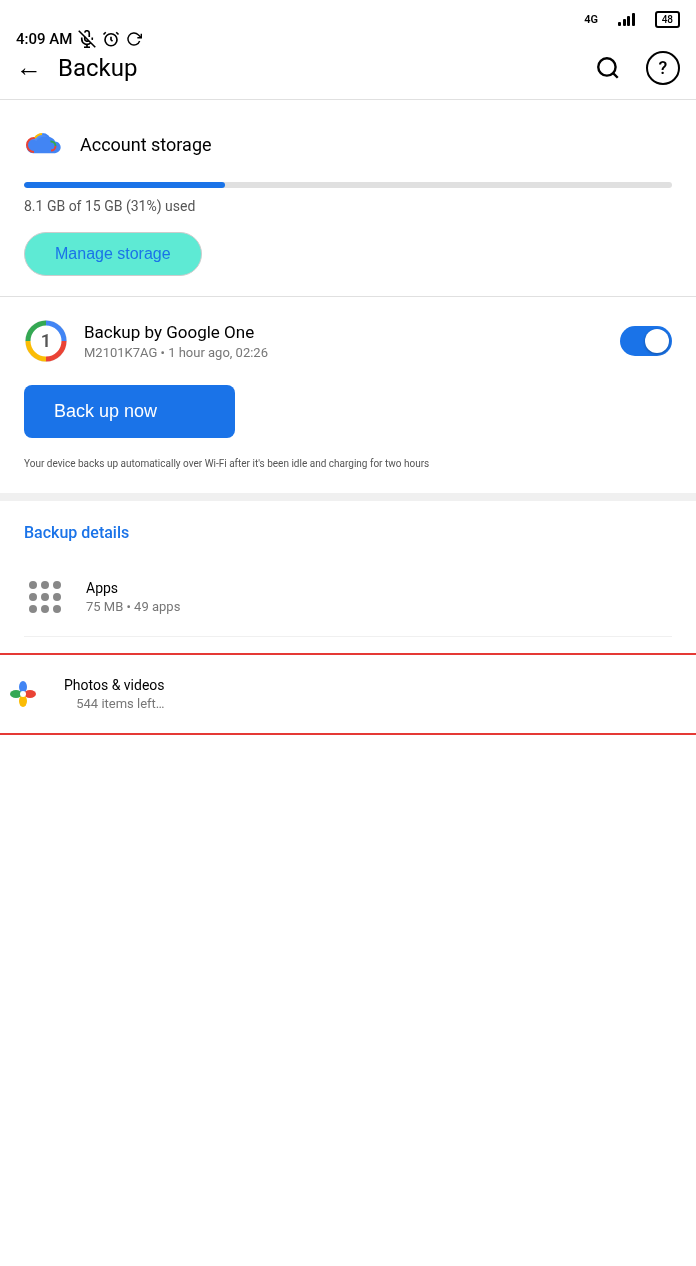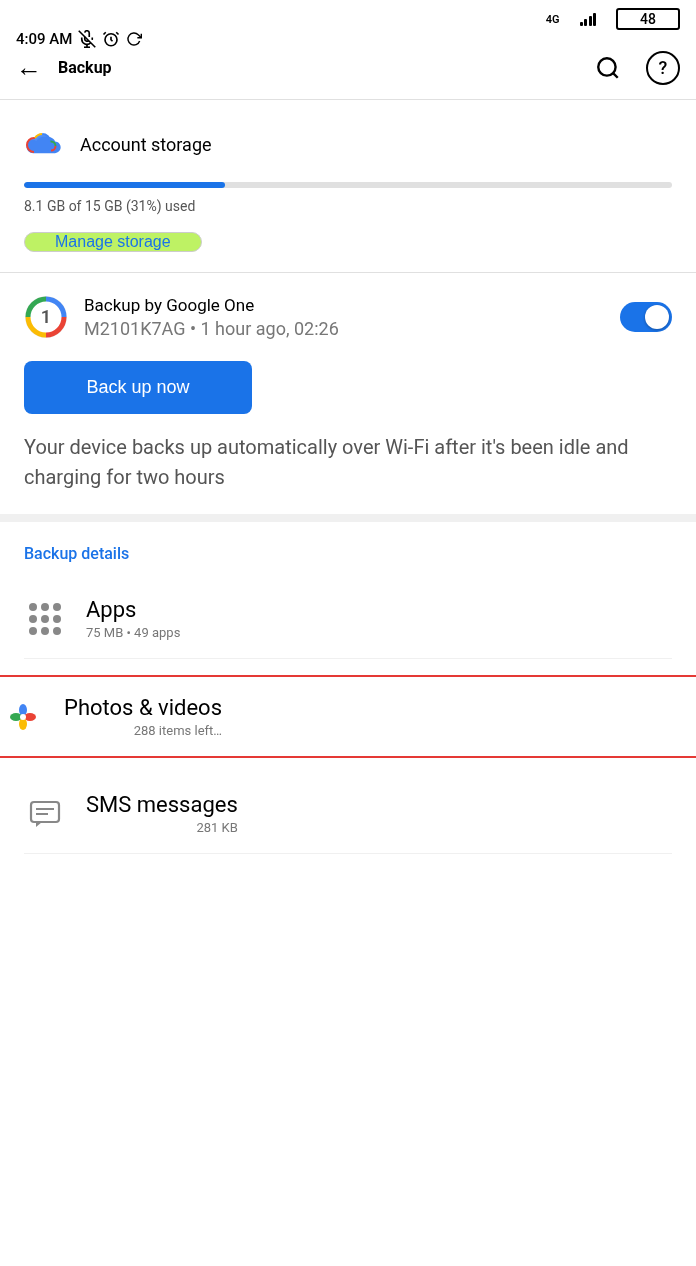--- a/index.html
+++ b/index.html
@@ -51,22 +51,22 @@
       display: flex;
       align-items: center;
       gap: 16px;
     }
     .back-icon {
       font-size: 26px;
       color: #000;
       cursor: pointer;
     }
     .app-bar-title {
-      font-size: 16px;
-      font-weight: 700;
+      font-size: 24px;
+      font-weight: 400;
       color: #000;
     }
     .app-bar-right {
       display: flex;
       align-items: center;
       gap: 20px;
     }
     .icon-btn {
       font-size: 26px;
       color: #000;
@@ -135,24 +135,24 @@
       font-size: 14px;
       color: #555;
       margin-bottom: 18px;
     }
 
     
     .manage-storage-btn {
       display: inline-block;
       border: 1.5px solid #ccc;
       border-radius: 24px;
-      padding: 0 30px;
+      padding: 12px 30px;
       font-size: 16px;
       color: #1a73e8;
-      background: #bef264;
+      background: #5eead4;
       cursor: pointer;
       font-weight: 500;
     }
 
     
     .divider {
       height: 1px;
       background: #e0e0e0;
       margin: 0 0 0 0;
     }
@@ -171,21 +171,21 @@
       display: flex;
       align-items: center;
       gap: 16px;
     }
     .backup-info-text .backup-title {
       font-size: 17px;
       font-weight: 400;
       color: #000;
     }
     .backup-info-text .backup-sub {
-      font-size: 18px;
+      font-size: 13px;
       color: #777;
       margin-top: 3px;
     }
 
     
     .toggle {
       width: 52px;
       height: 30px;
       background: #1a73e8;
       border-radius: 15px;
@@ -208,25 +208,25 @@
       display: block;
       background: #1a73e8;
       color: #fff;
       border: none;
       border-radius: 8px;
       padding: 16px 30px;
       font-size: 18px;
       font-weight: 500;
       cursor: pointer;
       margin-bottom: 18px;
-      width: 228px;
-      text-align: center;
+      width: 211px;
+      text-align: left;
     }
     .backup-note {
-      font-size: 20px;
+      font-size: 10px;
       color: #555;
       line-height: 1.5;
       margin-top: 12px;
     }
 
     
     .thick-divider {
       height: 8px;
       background: #f0f0f0;
       margin: 0;
@@ -253,21 +253,21 @@
     }
     .list-item-icon {
       width: 42px;
       height: 42px;
       display: flex;
       align-items: center;
       justify-content: center;
       flex-shrink: 0;
     }
     .list-item-text .item-title {
-      font-size: 22px;
+      font-size: 14px;
       font-weight: 400;
       color: #000;
     }
     .list-item-text .item-sub {
       font-size: 13px;
       color: #777;
       margin-top: 3px;
       text-align: right;
     }
 
@@ -336,21 +336,21 @@
     </svg>
   </div>
   <div class="status-right">
     <span style="font-size:11px;font-weight:600;">4G</span>
     <div class="signal">
       <div class="signal-bar" style="height:4px;"></div>
       <div class="signal-bar" style="height:7px;"></div>
       <div class="signal-bar" style="height:10px;"></div>
       <div class="signal-bar" style="height:13px;"></div>
     </div>
-    <span style="border:2px solid #000;border-radius:3px;padding:1px 22px;font-size:14px;font-weight:500;display:inline-flex;align-items:center;gap:3px;">
+    <span style="border:2px solid #000;border-radius:3px;padding:1px 5px;font-size:10px;font-weight:500;display:inline-flex;align-items:center;gap:3px;">
       <span>48</span>
     </span>
   </div>
 </div>
 
 <div class="app-bar">
   <div class="app-bar-left">
     <span class="back-icon">←</span>
     <span class="app-bar-title">Backup</span>
   </div>
@@ -471,35 +471,21 @@
               <ellipse cx="0" cy="-7" rx="4" ry="6" fill="#4285F4" transform="rotate(0)"></ellipse>
               <ellipse cx="0" cy="-7" rx="4" ry="6" fill="#EA4335" transform="rotate(90)"></ellipse>
               <ellipse cx="0" cy="-7" rx="4" ry="6" fill="#FBBC05" transform="rotate(180)"></ellipse>
               <ellipse cx="0" cy="-7" rx="4" ry="6" fill="#34A853" transform="rotate(270)"></ellipse>
               <circle cx="0" cy="0" r="3" fill="white"></circle>
             </g>
           </svg>
         </div>
         <div class="list-item-text">
           <div class="item-title">Photos &amp; videos</div>
-          <div class="item-sub">288 items left…</div>
+          <div class="item-sub">544 items left…</div>
         </div>
       </div>
     </div>
 
-    <div class="list-item">
-      <div class="list-item-icon">
-        <svg width="34" height="34" viewBox="0 0 34 34" fill="none">
-          <rect x="3" y="5" width="28" height="20" rx="3" stroke="#888" stroke-width="2.2" fill="none"></rect>
-          <line x1="8" y1="12" x2="26" y2="12" stroke="#888" stroke-width="2"></line>
-          <line x1="8" y1="17" x2="20" y2="17" stroke="#888" stroke-width="2"></line>
-          <path d="M8 25 L8 30 L14 25" fill="#888"></path>
-        </svg>
-      </div>
-      <div class="list-item-text">
-        <div class="item-title">SMS messages</div>
-        <div class="item-sub">281 KB</div>
-      </div>
-    </div>
 
   </div>
 
 </div>
 
 </body></html>

